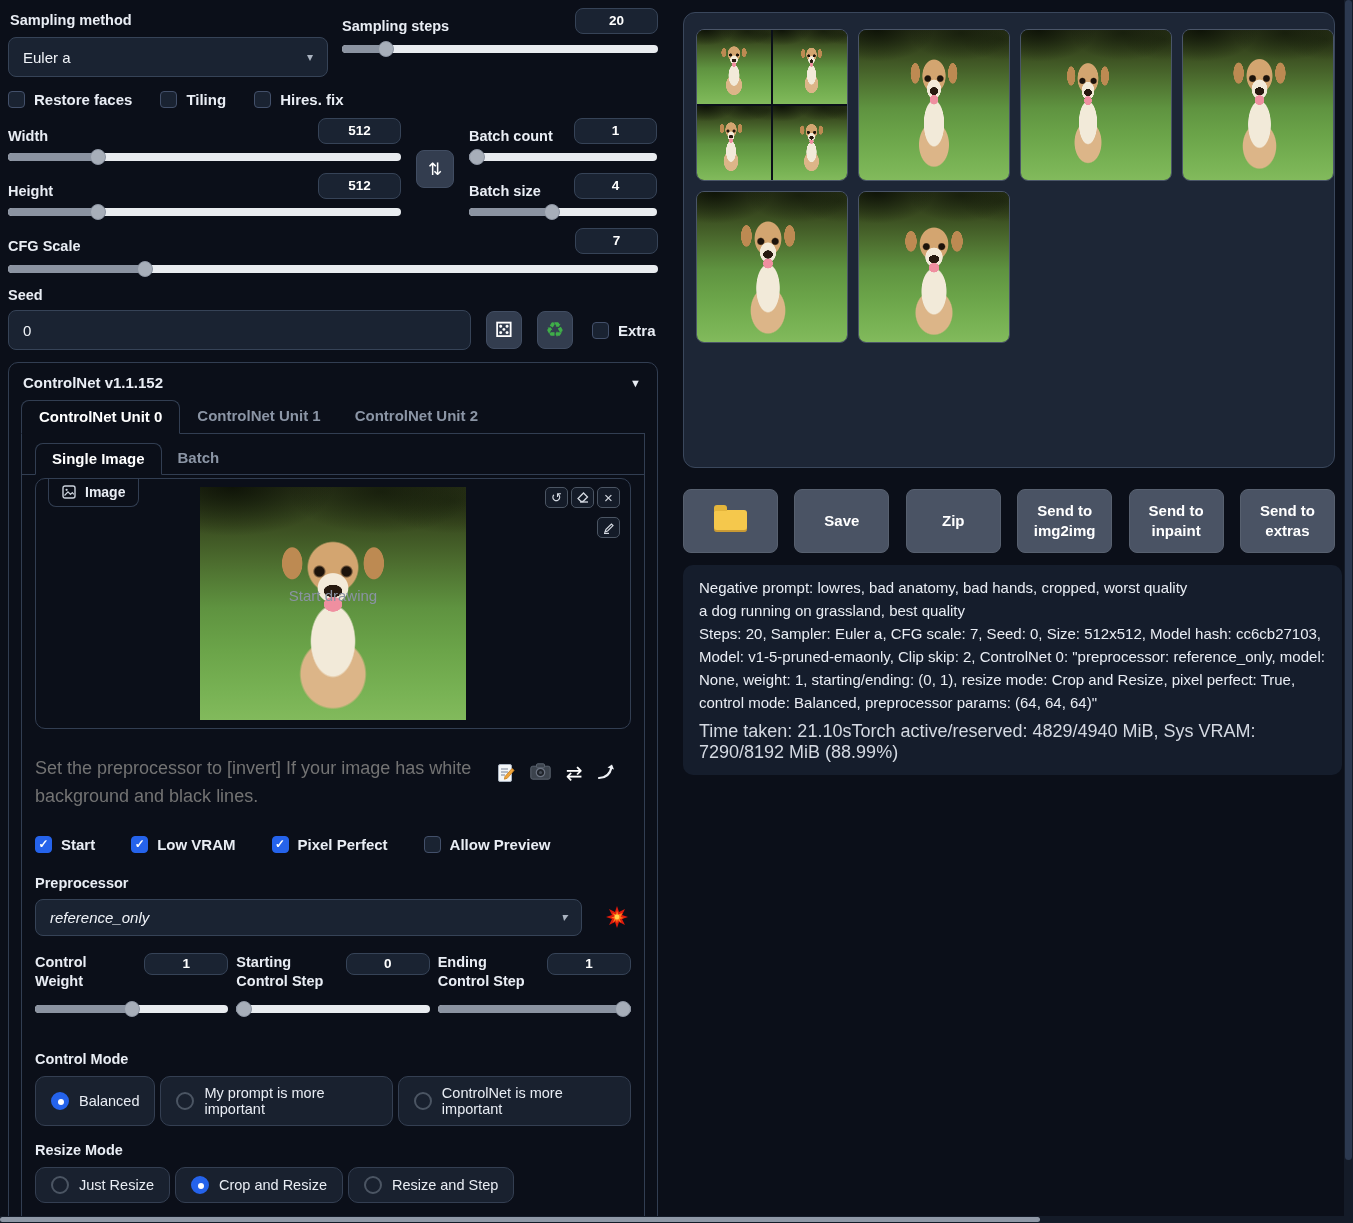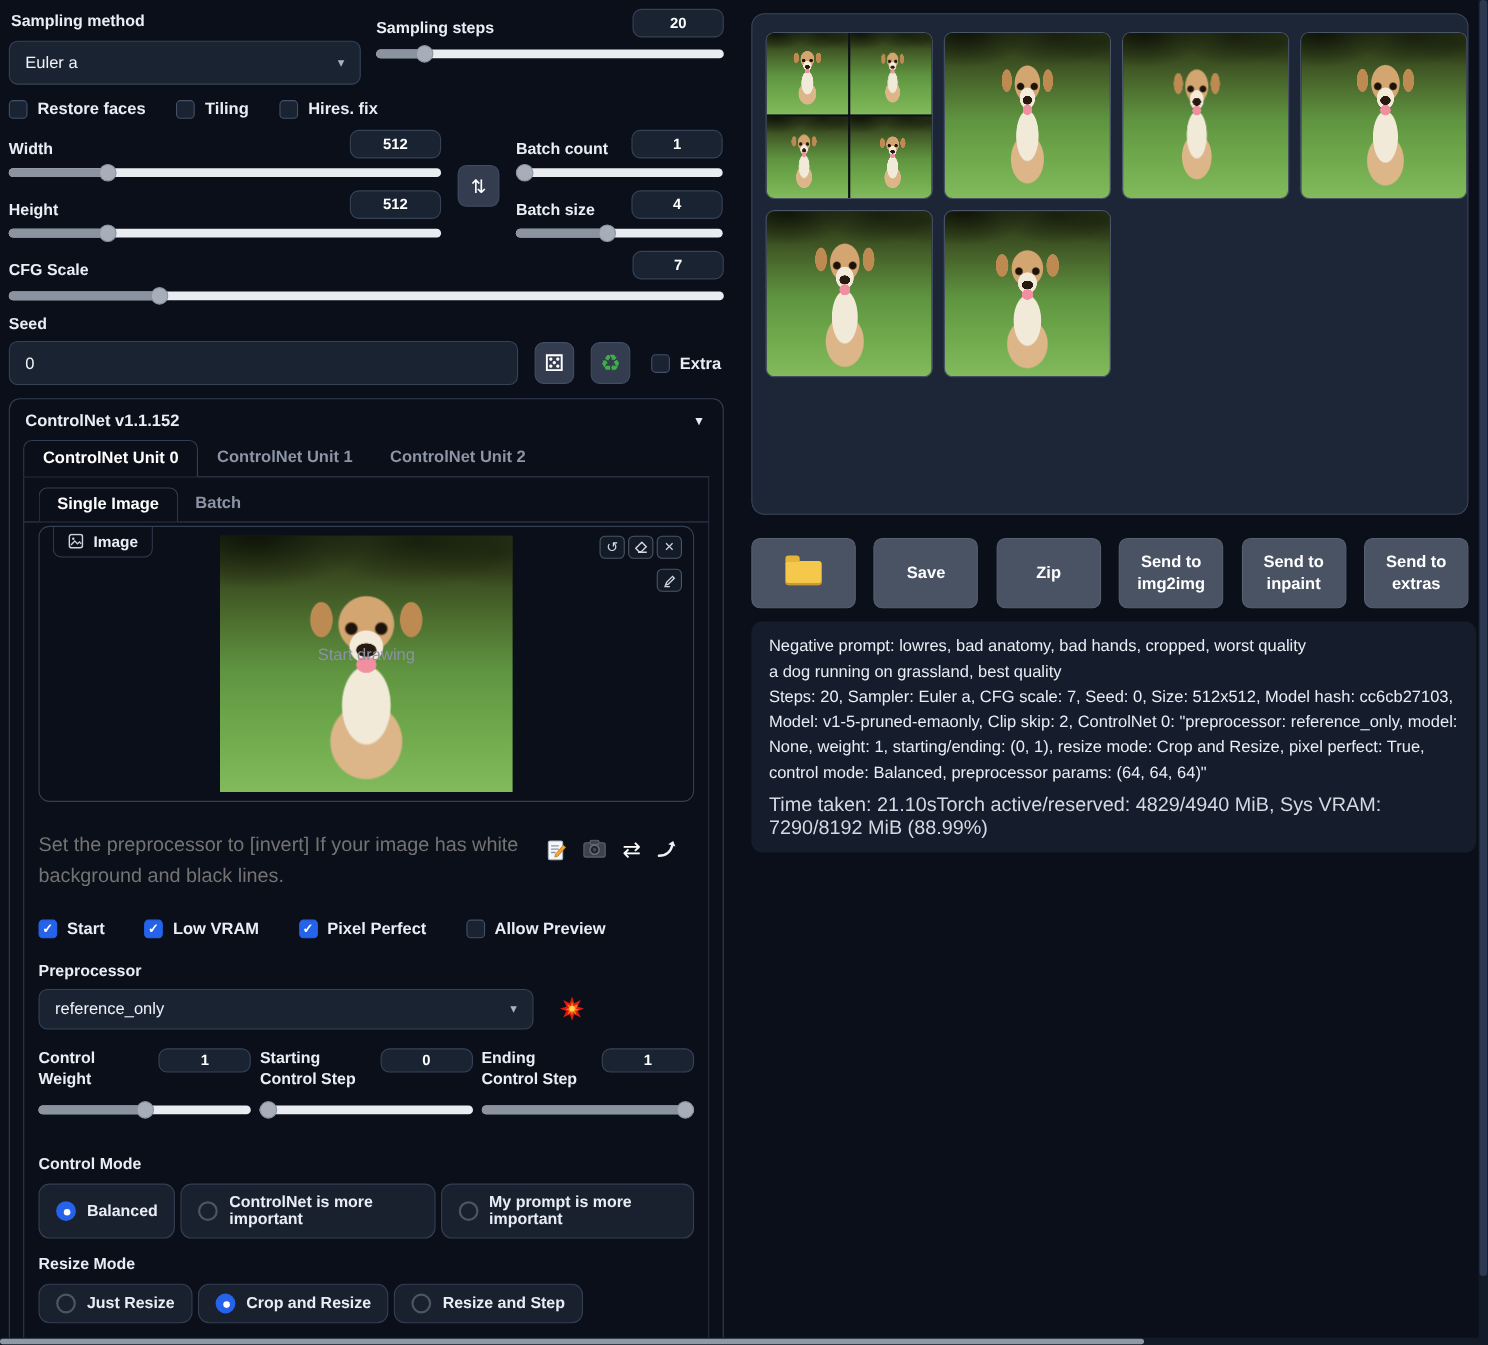--- a/index.html
+++ b/index.html
@@ -33,21 +33,21 @@
   .cb.checked { background:#2563eb; border-color:#2563eb; }
   .cb .tick { color:#fff; font-size:12px; font-weight:700; line-height:1; }
   .cb-item { display:flex; align-items:center; gap:9px; }
   .cb-item .cl { font-size:15px; font-weight:600; }
   .radio { width:18px; height:18px; border-radius:50%; border:2px solid #4b5563; background:transparent;
            position:relative; flex:0 0 18px; }
   .radio.sel { background:#2563eb; border-color:#2563eb; }
   .radio.sel::after { content:""; position:absolute; left:5px; top:5px; width:6px; height:6px; border-radius:50%; background:#fff; }
   .pill { display:flex; align-items:center; gap:10px; padding:8px 15px; background:#19212f;
           border:1px solid #343f52; border-radius:10px; }
-  .pill .pl { font-size:14.5px; font-weight:700; }
+  .pill .pl { font-size:14.5px; font-weight:400; }
   .iconbtn { background:#333d4f; border:1px solid #414d62; border-radius:8px;
              display:flex; align-items:center; justify-content:center; }
 
   
   .left { position:absolute; left:8px; top:8px; width:650px; }
   .row1 { display:flex; gap:14px; }
   .f-method { width:320px; }
   .f-method .lbl { display:block; margin:4px 0 9px 2px; }
   .f-steps { flex:1; }
   .fhead { display:flex; justify-content:space-between; align-items:flex-end; }
@@ -133,21 +133,21 @@
   .instr { margin-top:26px; display:flex; }
   .instrtext { width:437px; font-size:18px; line-height:1.55; color:#737373; }
   .instricons { flex:1; display:flex; justify-content:space-between; padding:8px 14px 0 24px; align-items:flex-start; }
   .gicon { font-size:20px; color:#fff; line-height:1; }
 
   .cnrow { display:flex; gap:36px; margin-top:25px; }
 
   .preproc { margin-top:22px; }
   .preproc > .lbl { display:block; margin-bottom:8px; }
   .pprow { display:flex; align-items:center; gap:24px; }
-  .pprow .dropdown { width:450px; height:37px; }
+  .pprow .dropdown { width:547px; height:37px;font-style:italic; }
 
   .weights { display:flex; gap:8px; margin-top:17px; }
   .wcol { flex:1; }
   .whead { display:flex; gap:8px; align-items:flex-start; }
   .whead .lbl { flex:1; line-height:1.35; }
   .whead .numbox { height:22px; line-height:20px; width:84px; }
   .wcol .slider { margin-top:9px; }
 
   .cmode { margin-top:33px; }
   .pills { display:flex; gap:5px; margin-top:9px; }
@@ -476,25 +476,25 @@
 
         <div class="cmode">
           <span class="lbl">Control Mode</span>
           <div class="pills">
             <div class="pill">
               <span class="radio sel"></span>
               <span class="pl">Balanced</span>
             </div>
             <div class="pill">
               <span class="radio"></span>
-              <span class="pl">ControlNet is more important</span>
+              <span class="pl">My prompt is more important</span>
             </div>
             <div class="pill">
               <span class="radio"></span>
-              <span class="pl">My prompt is more important</span>
+              <span class="pl">ControlNet is more important</span>
             </div>
           </div>
         </div>
 
         <div class="rmode">
           <span class="lbl">Resize Mode</span>
           <div class="pills">
             <div class="pill">
               <span class="radio"></span>
               <span class="pl">Just Resize</span>

